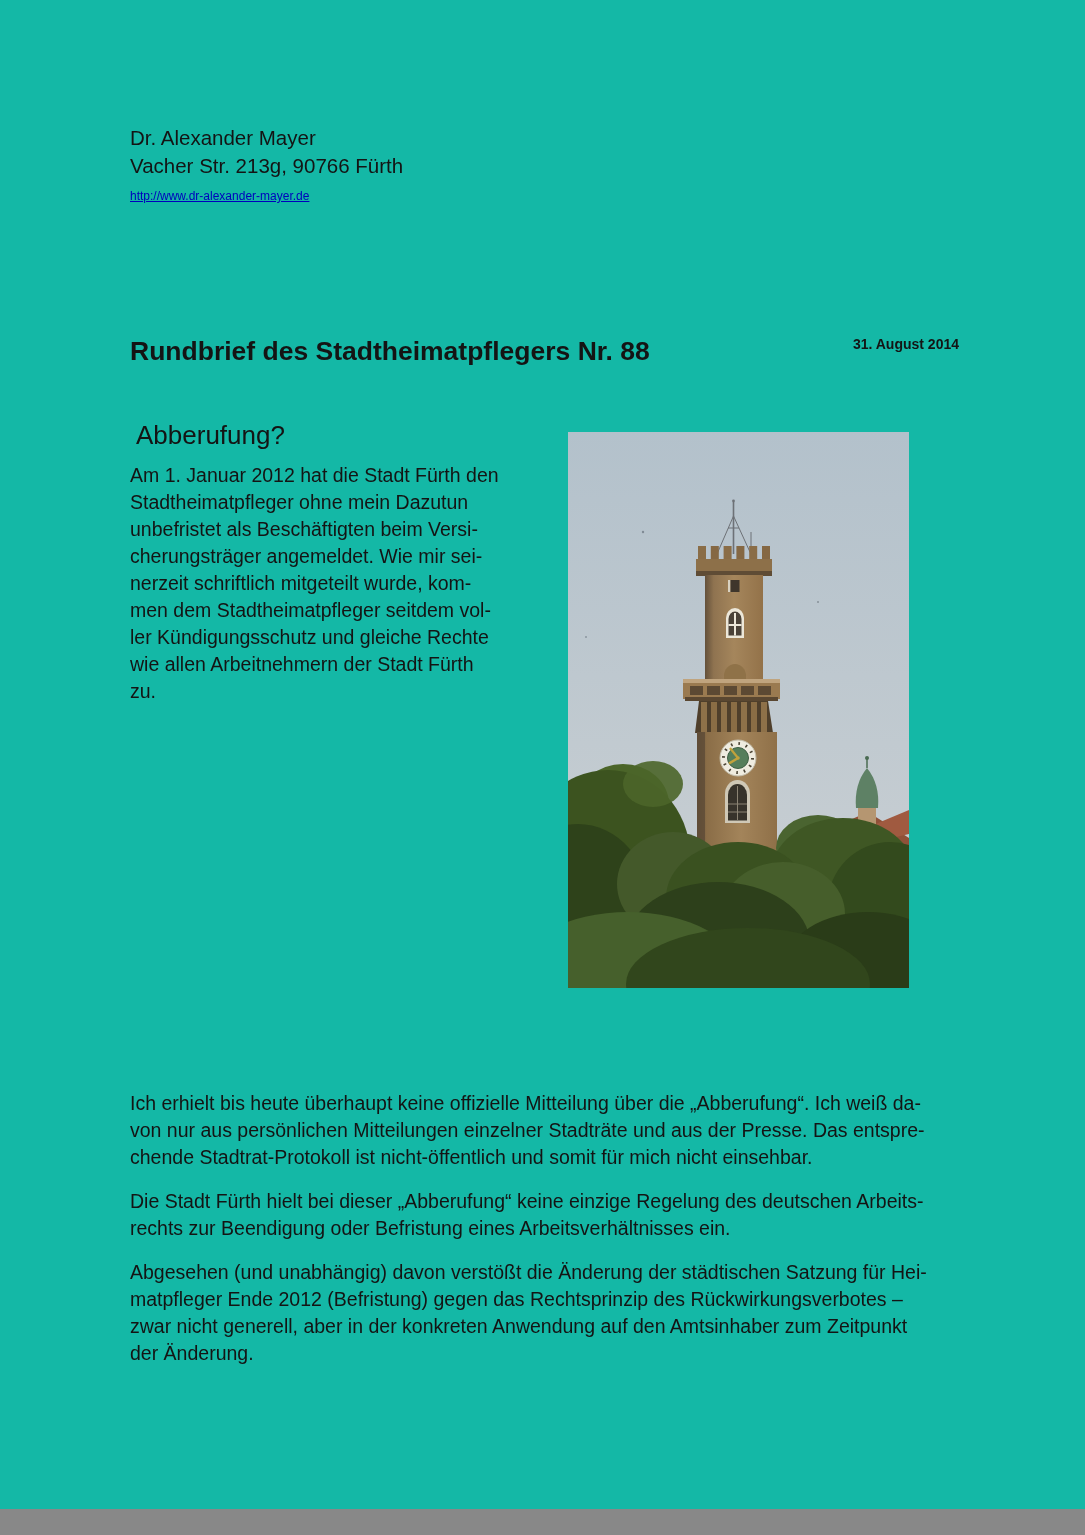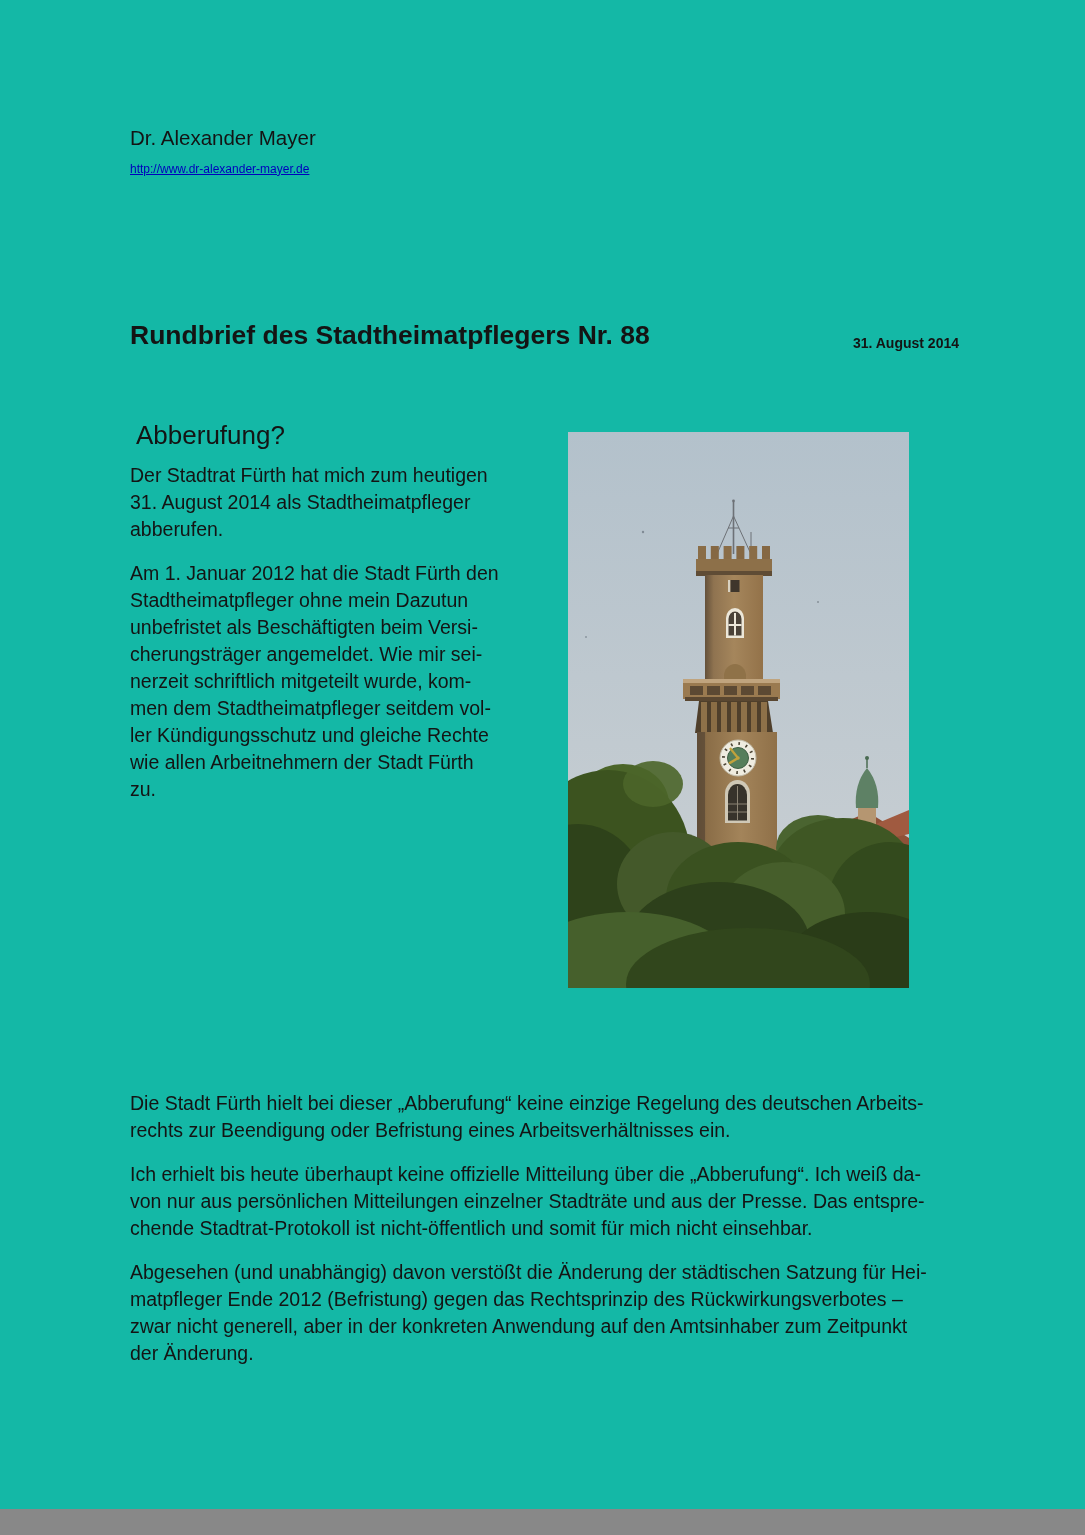--- a/index.html
+++ b/index.html
@@ -18,22 +18,22 @@
   }
   .contact .line { white-space:pre; }
   .contact a.weblink {
     display:inline-block;
     font-size:12px;
     color:#0000bd;
     text-decoration:underline;
     margin-top:1px;
   }
   .title-row {
-    position:absolute; left:130px; top:320px; width:829px;
-    display:flex; justify-content:space-between; align-items:flex-end;
+    position:absolute; left:130px; top:336px; width:829px;
+    display:flex; justify-content:space-between; align-items:flex-start;
   }
   .title-row h1 {
     margin:0; font-size:26.5px; font-weight:bold; letter-spacing:0px;
   }
   .title-row .date {
     font-size:14px; font-weight:bold; white-space:pre;
   }
   h2.article-heading {
     position:absolute; left:136px; top:420px;
     margin:0; font-size:26px; font-weight:normal;
@@ -55,34 +55,32 @@
     line-height:0;
   }
 </style>
 </head>
 <body>
 
 <div class="page">
 
   <div class="contact">
     <div class="line">Dr. Alexander Mayer</div>
+    <div class="line">Vacher Str. 213g, 90766 Fürth</div>
     <a class="weblink" href="#">http://www.dr-alexander-mayer.de</a>
   </div>
 
   <div class="title-row">
     <h1>Rundbrief des Stadtheimatpflegers Nr. 88</h1>
     <span class="date">31. August 2014</span>
   </div>
 
   <h2 class="article-heading">Abberufung?</h2>
 
   <div class="left-col">
-    <p>Der Stadtrat Fürth hat mich zum heutigen
-31. August 2014 als Stadtheimatpfleger
-abberufen.</p>
     <p>Am 1. Januar 2012 hat die Stadt Fürth den
 Stadtheimatpfleger ohne mein Dazutun
 unbefristet als Beschäftigten beim Versi-
 cherungsträger angemeldet. Wie mir sei-
 nerzeit schriftlich mitgeteilt wurde, kom-
 men dem Stadtheimatpfleger seitdem vol-
 ler Kündigungsschutz und gleiche Rechte
 wie allen Arbeitnehmern der Stadt Fürth
 zu.</p>
   </div>
@@ -221,24 +219,24 @@
         <ellipse cx="215" cy="482" rx="62" ry="52" fill="#465e2b"></ellipse>
         <ellipse cx="150" cy="512" rx="92" ry="62" fill="#2d401b"></ellipse>
         <ellipse cx="300" cy="532" rx="82" ry="52" fill="#2a3c18"></ellipse>
         <ellipse cx="60" cy="542" rx="112" ry="62" fill="#46602c"></ellipse>
         <ellipse cx="180" cy="552" rx="122" ry="56" fill="#31461c"></ellipse>
       </g>
     </svg>
   </div>
 
   <div class="full-col">
-    <p>Die Stadt Fürth hielt bei dieser „Abberufung“ keine einzige Regelung des deutschen Arbeits-
-rechts zur Beendigung oder Befristung eines Arbeitsverhältnisses ein.</p>
     <p>Ich erhielt bis heute überhaupt keine offizielle Mitteilung über die „Abberufung“. Ich weiß da-
 von nur aus persönlichen Mitteilungen einzelner Stadträte und aus der Presse. Das entspre-
 chende Stadtrat-Protokoll ist nicht-öffentlich und somit für mich nicht einsehbar.</p>
+    <p>Die Stadt Fürth hielt bei dieser „Abberufung“ keine einzige Regelung des deutschen Arbeits-
+rechts zur Beendigung oder Befristung eines Arbeitsverhältnisses ein.</p>
     <p>Abgesehen (und unabhängig) davon verstößt die Änderung der städtischen Satzung für Hei-
 matpfleger Ende 2012 (Befristung) gegen das Rechtsprinzip des Rückwirkungsverbotes –
 zwar nicht generell, aber in der konkreten Anwendung auf den Amtsinhaber zum Zeitpunkt
 der Änderung.</p>
   </div>
 
 </div>
 
 </body></html>

